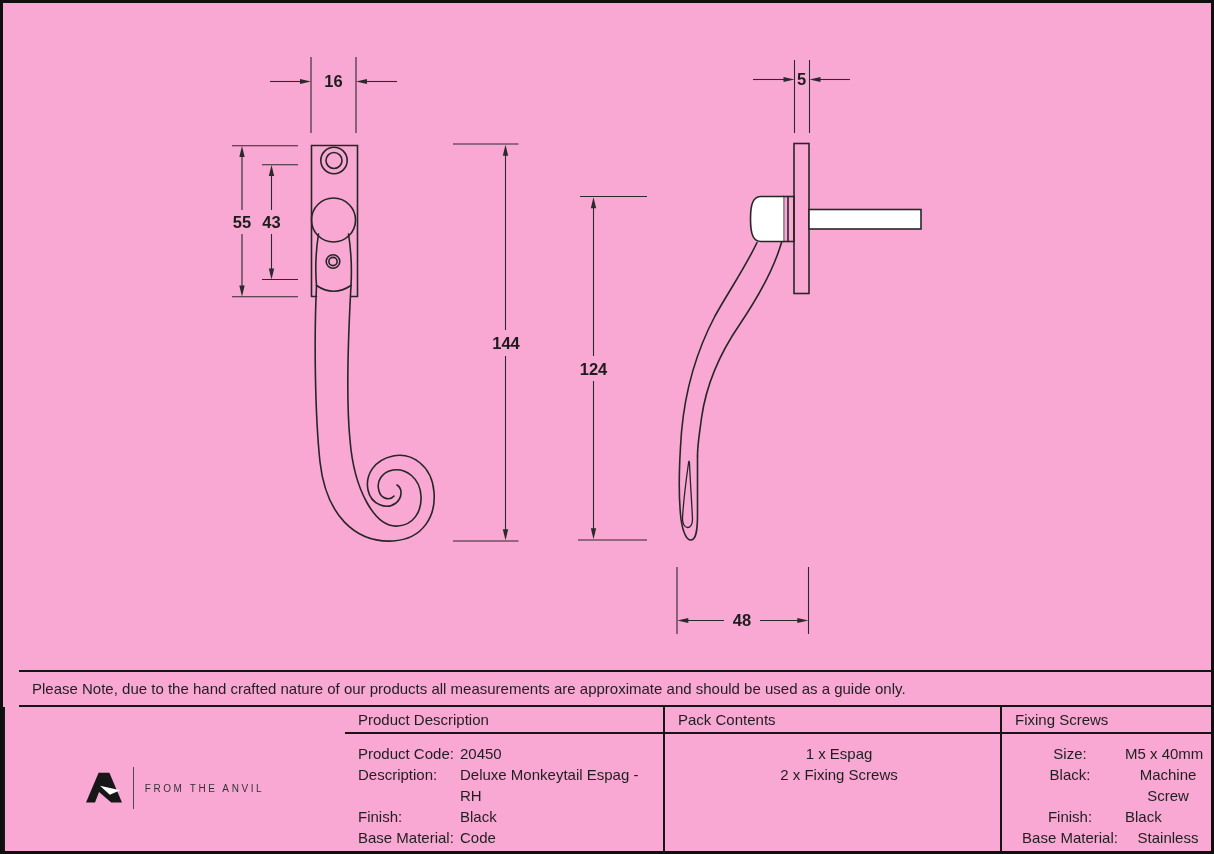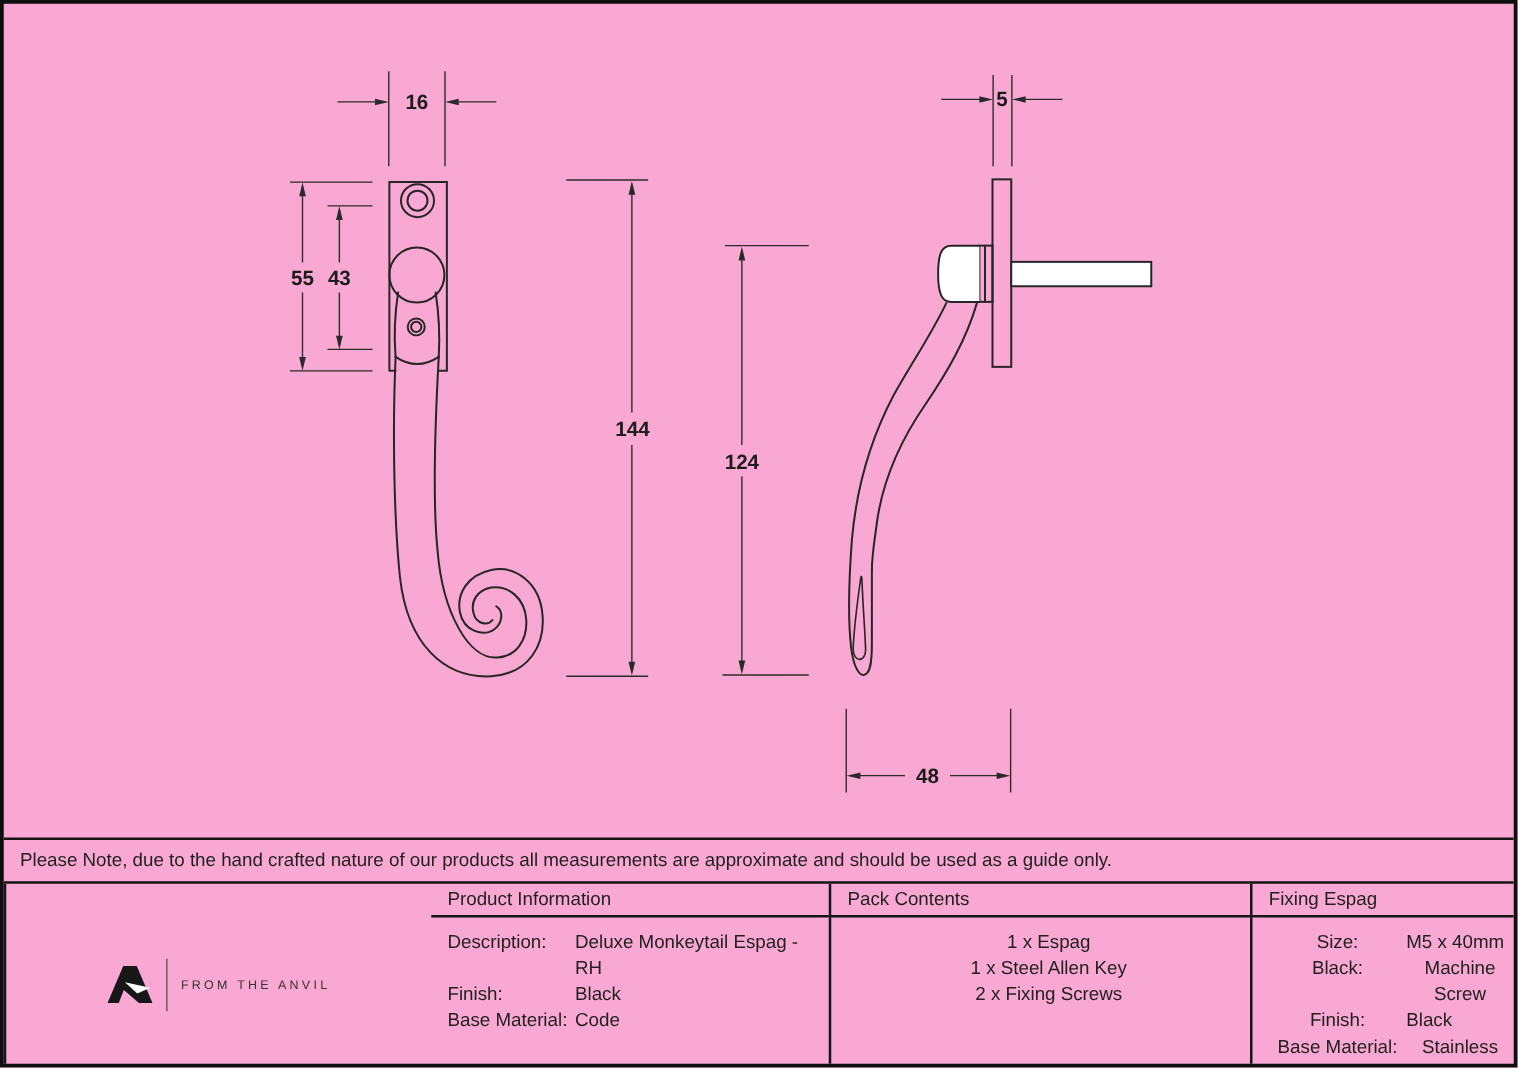--- a/index.html
+++ b/index.html
@@ -12,21 +12,21 @@
     font-family:"Liberation Sans", sans-serif;
     color:#1f1f1f;
     overflow:hidden;
   }
   .drawing { position:absolute; left:0; top:0; }
   .dim-text {
     font-family:"Liberation Sans", sans-serif;
     font-size:16.5px; font-weight:600; fill:#1c1c1c;
   }
   .note-row {
-    position:absolute; left:0; right:0; top:667px; height:37px;
+    position:absolute; left:16px; right:0; top:667px; height:37px;
     border-top:2.5px solid #151515; border-bottom:2.5px solid #151515;
     display:flex; align-items:center; padding-left:13px;
     font-size:15px;
   }
   .info-grid {
     position:absolute; left:0; right:0; top:704px; bottom:0;
     display:grid;
     grid-template-columns:342px 318px 337px 1fr;
     grid-template-rows:27px 1fr;
   }
@@ -171,55 +171,58 @@
       <text class="dim-text" x="742" y="626">48</text>
     </g>
   </svg>
 
   <div class="note-row">
     <span>Please Note, due to the hand crafted nature of our products all measurements are approximate and should be used as a guide only.</span>
   </div>
 
   <div class="info-grid">
     <div class="cell hdr">
-      <span>Product Information</span>
+      <span>Product Description</span>
     </div>
     <div class="cell hdr bleft">
       <span>Pack Contents</span>
     </div>
     <div class="cell hdr bleft">
-      <span>Fixing Espag</span>
+      <span>Fixing Screws</span>
     </div>
     <div class="cell logo-cell bleft">
       <svg width="36" height="32" viewBox="0 0 40 34">
         <path d="M14,0 L26,0 L40,33 L28,33 L14.5,21.5 L10,33 L0,33 Z" fill="#171717"></path>
         <path d="M38,19.5 L15.5,14.5 L26.5,24.5 Z" fill="#ffffff"></path>
       </svg>
       <div class="logo-sep"></div>
       <span class="logo-text">FROM THE ANVIL</span>
     </div>
 
     <div class="cell body-cell">
       <div class="kv-row">
+        <span class="kv-label">Product Code:</span>
+        <span>20450</span>
+      </div>
+      <div class="kv-row">
         <span class="kv-label">Description:</span>
         <span>Deluxe Monkeytail Espag - RH</span>
       </div>
       <div class="kv-row">
         <span class="kv-label">Finish:</span>
         <span>Black</span>
       </div>
       <div class="kv-row">
         <span class="kv-label">Base Material:</span>
         <span>Code</span>
       </div>
     </div>
 
     <div class="cell body-cell bleft">
       <div class="list-item">1 x Espag</div>
-      <div class="list-item">1 x Steel Allen Key</div>
       <div class="list-item">2 x Fixing Screws</div>
     </div>
 
     <div class="cell body-cell bleft fs">
       <div class="kv-row">
         <span class="kv-label">Size:</span>
         <span>M5 x 40mm</span>
       </div>
       <div class="kv-row">
         <span class="kv-label">Black:</span>

